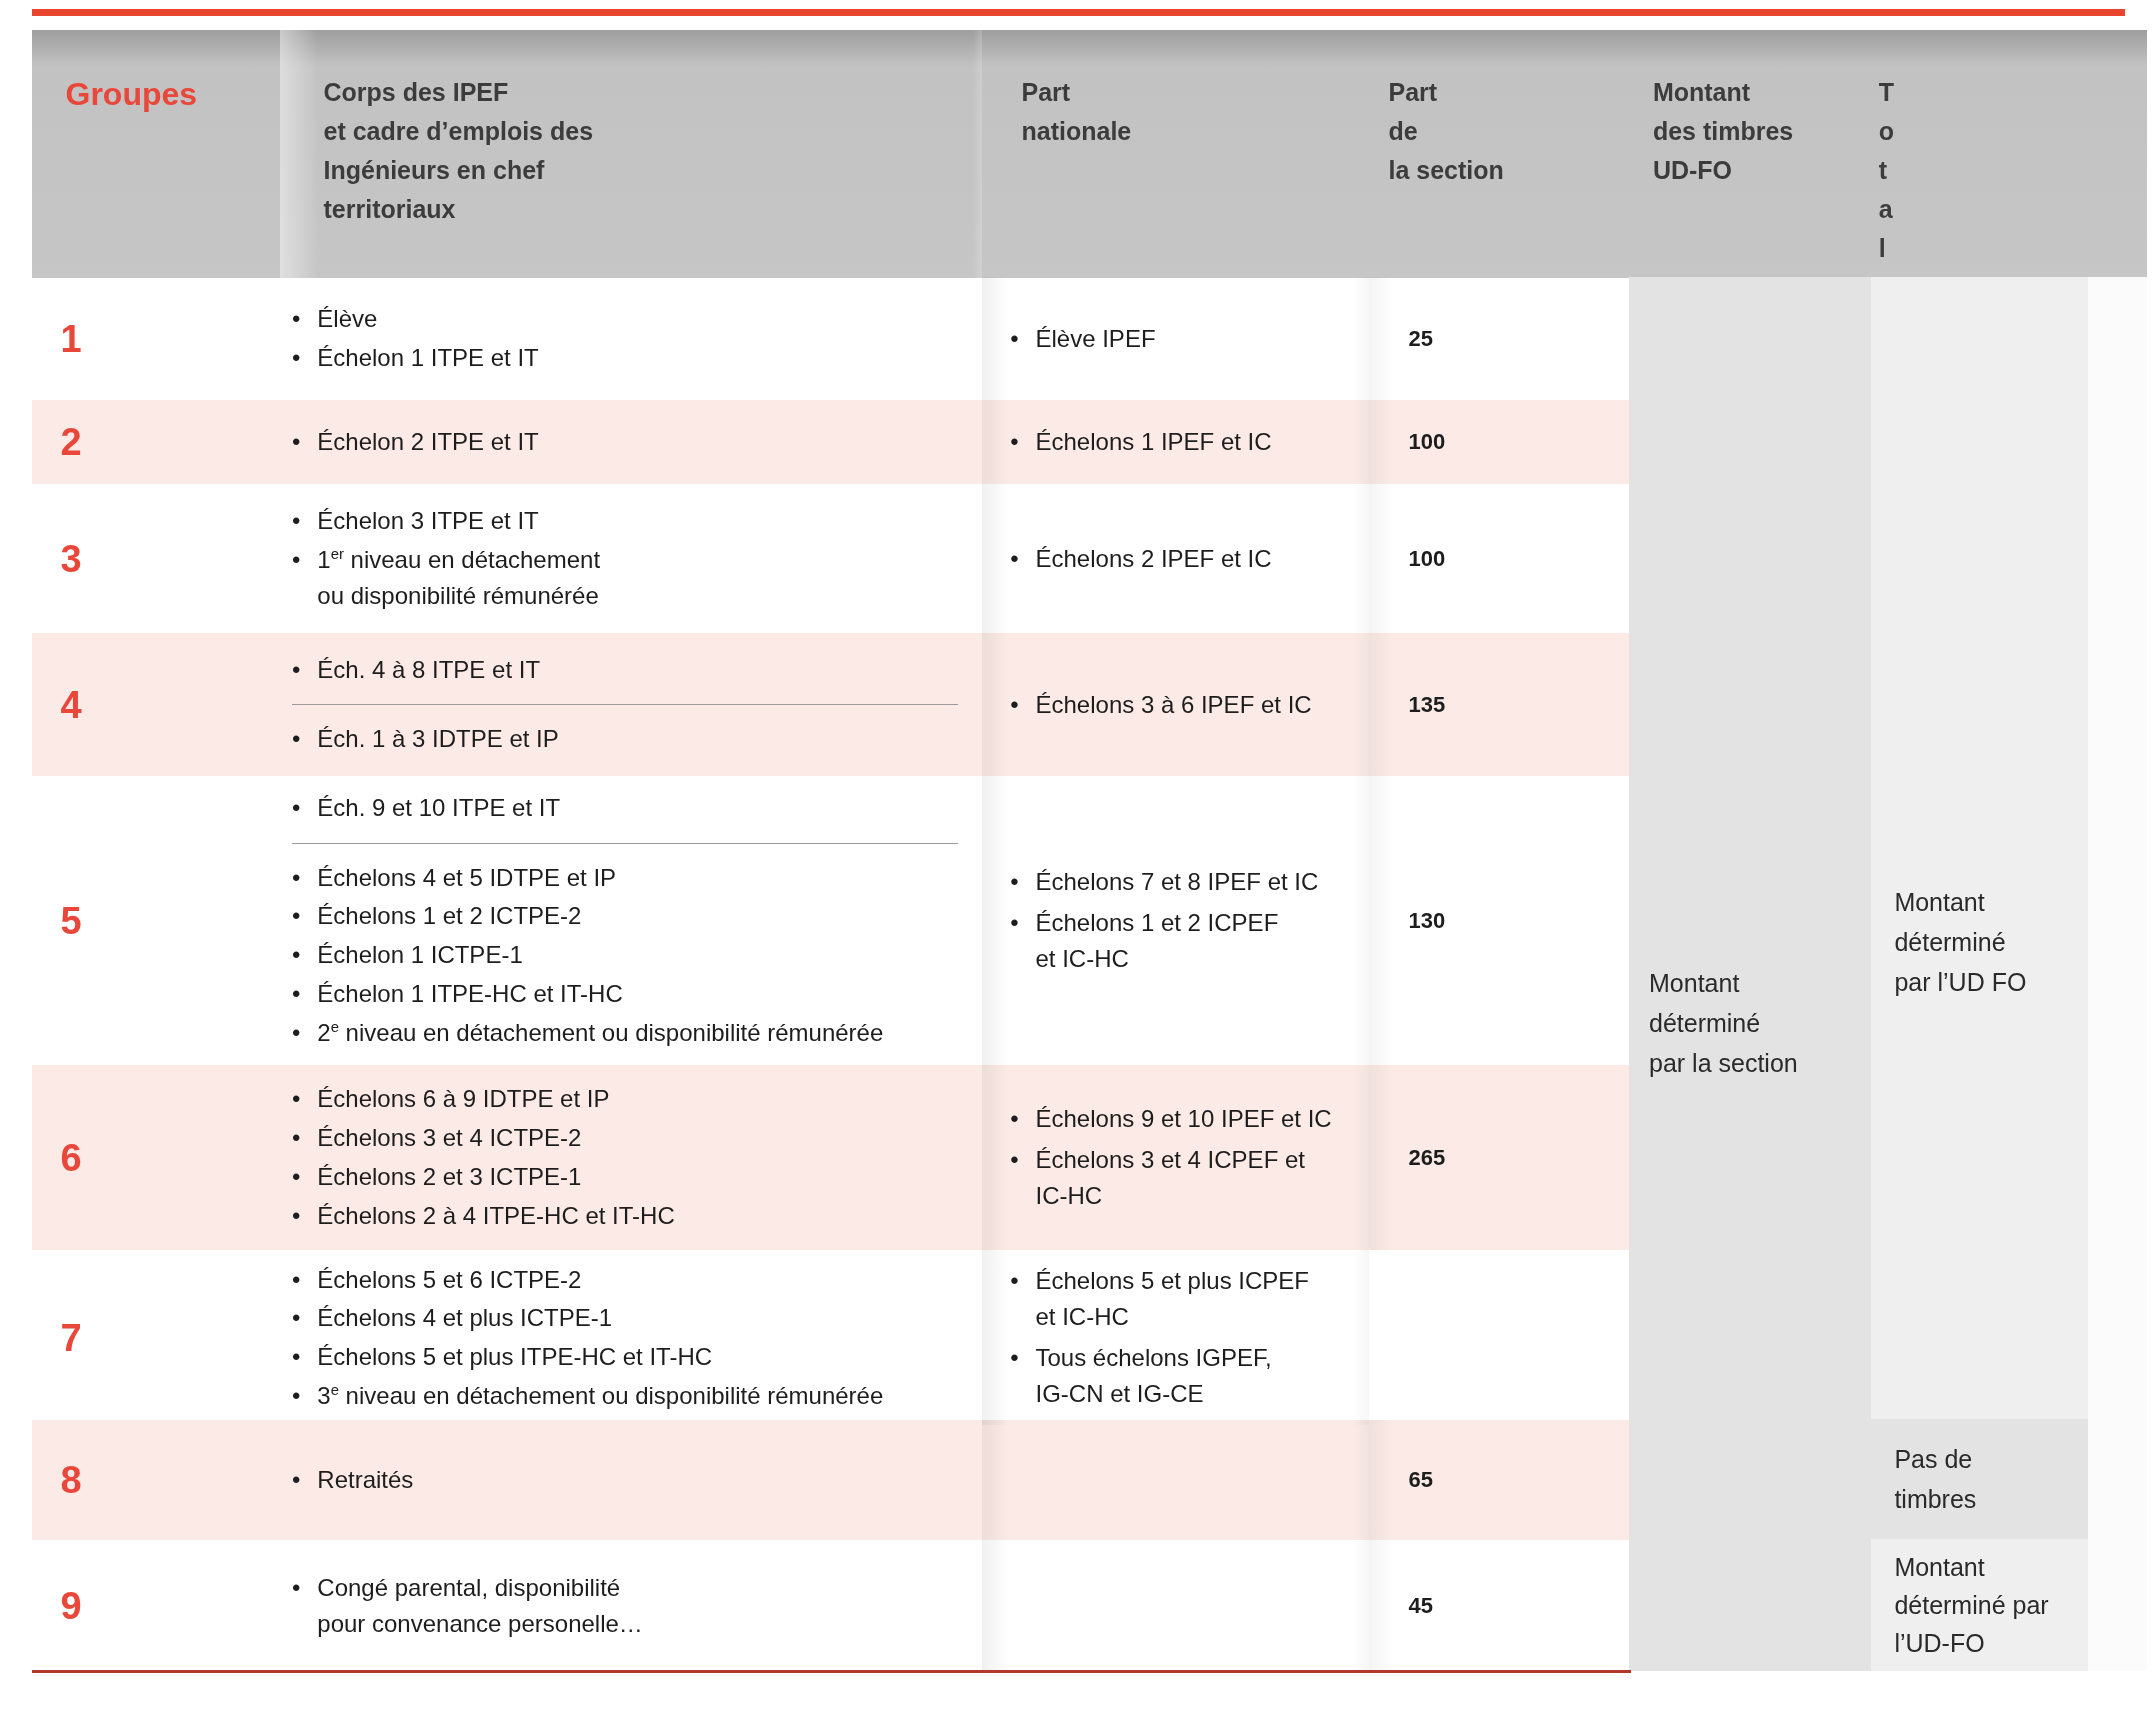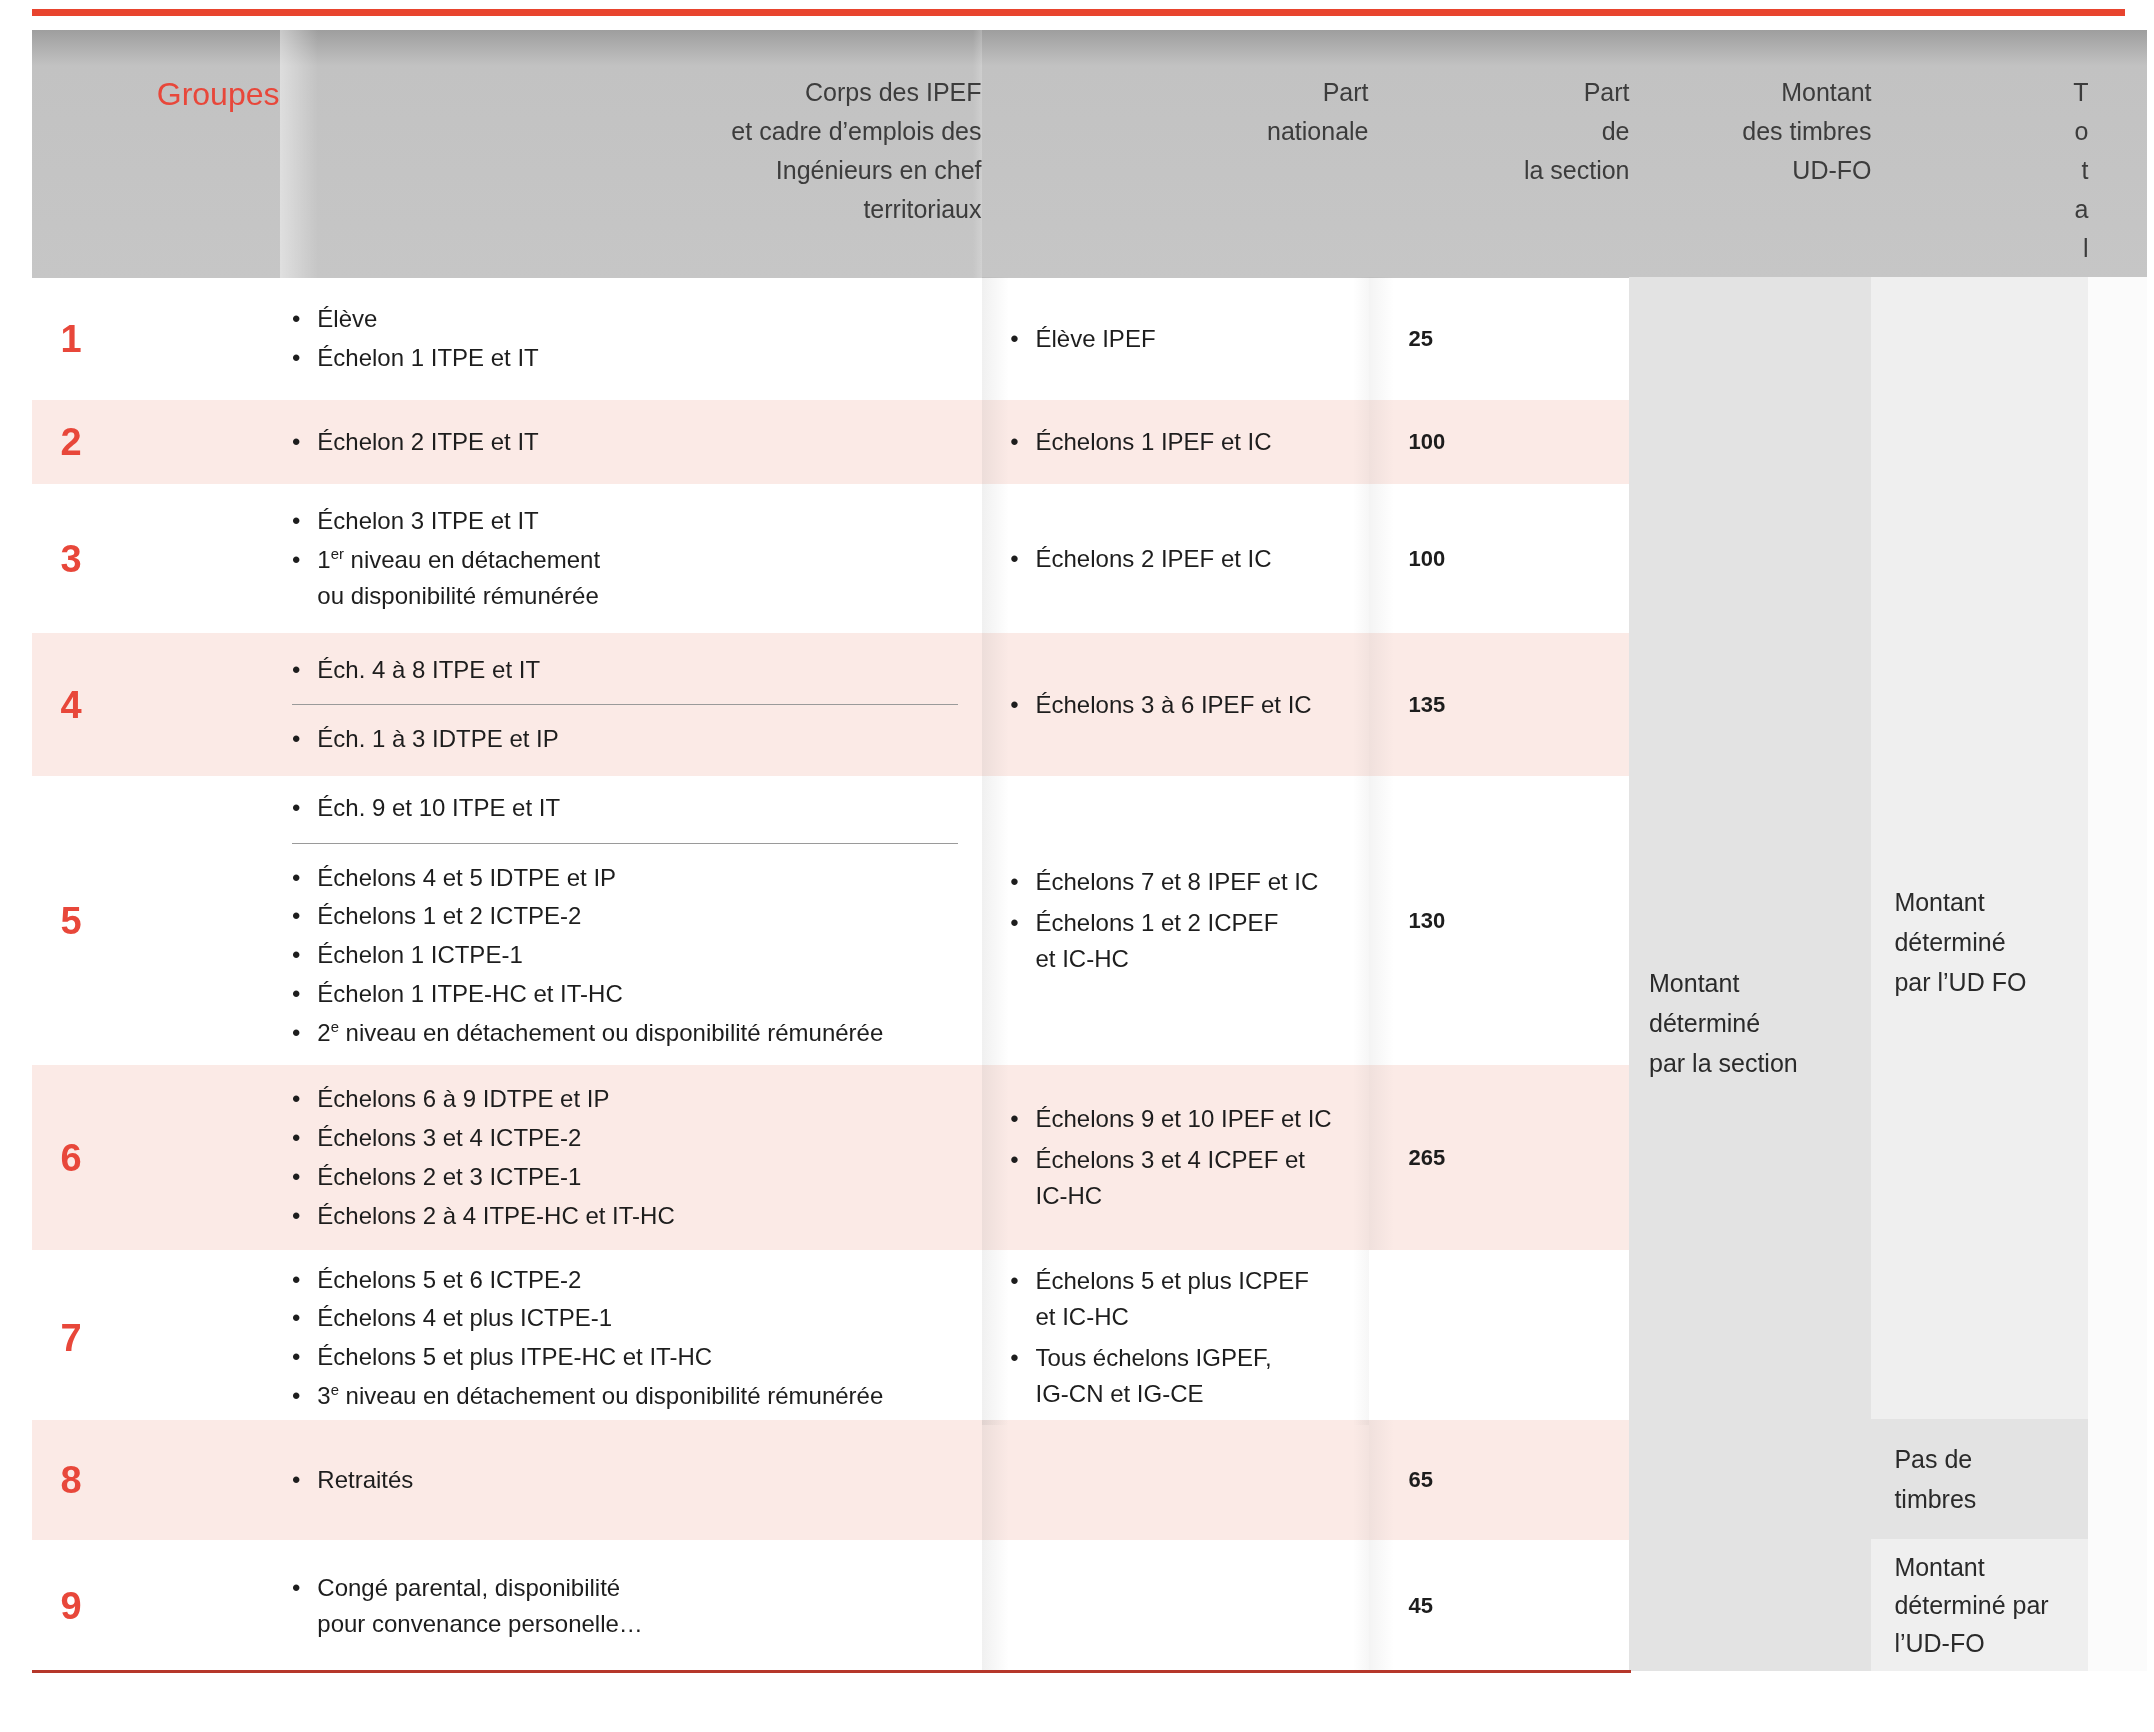--- a/index.html
+++ b/index.html
@@ -14,27 +14,26 @@
   #top-bar{left:31.5px;top:9px;width:2093px;height:7.2px;background:#e8442e;}
 
   
   #header{
     left:31.5px;top:30px;width:2115px;height:248px;
     display:grid;grid-template-columns:248px 702px 387px 261px 242px 217px 59px;
     background:linear-gradient(180deg,#9e9e9e 0px,#c2c2c2 36px,#c6c6c6 100%);
     box-sizing:border-box;
   }
   .hcell{
-    padding-top:43px;font-weight:normal;font-size:25px;line-height:39px;color:#3c3c3c;
+    padding-top:43px;font-weight:bold;font-size:25px;line-height:39px;color:#3c3c3c;
     box-sizing:border-box;
-    text-align:right;
   }
   #h-groupes{padding-left:34px;padding-top:47px;font-size:32px;line-height:34px;color:#e8473a;}
   #h-itpe{padding-left:32px;}
-  #h-ipef{padding-left:32px;background:linear-gradient(90deg,rgba(255,255,255,.45),rgba(255,255,255,0) 38px,rgba(255,255,255,0) calc(100% - 9px),rgba(255,255,255,.2));}
+  #h-ipef{padding-left:44px;background:linear-gradient(90deg,rgba(255,255,255,.45),rgba(255,255,255,0) 38px,rgba(255,255,255,0) calc(100% - 9px),rgba(255,255,255,.2));}
   #h-partnat{padding-left:40px;}
   #h-partsec{padding-left:20px;}
   #h-timbres{padding-left:23.4px;}
   #h-total{padding-left:7.2px;}
 
   
   #rows{left:31.5px;top:277px;width:1598px;}
   .row{display:grid;grid-template-columns:248px 702px 387px 261px;}
   .row.pink{background:#fbeae6;}
   .cell{display:flex;flex-direction:column;justify-content:center;font-size:24px;line-height:36px;box-sizing:border-box;}

